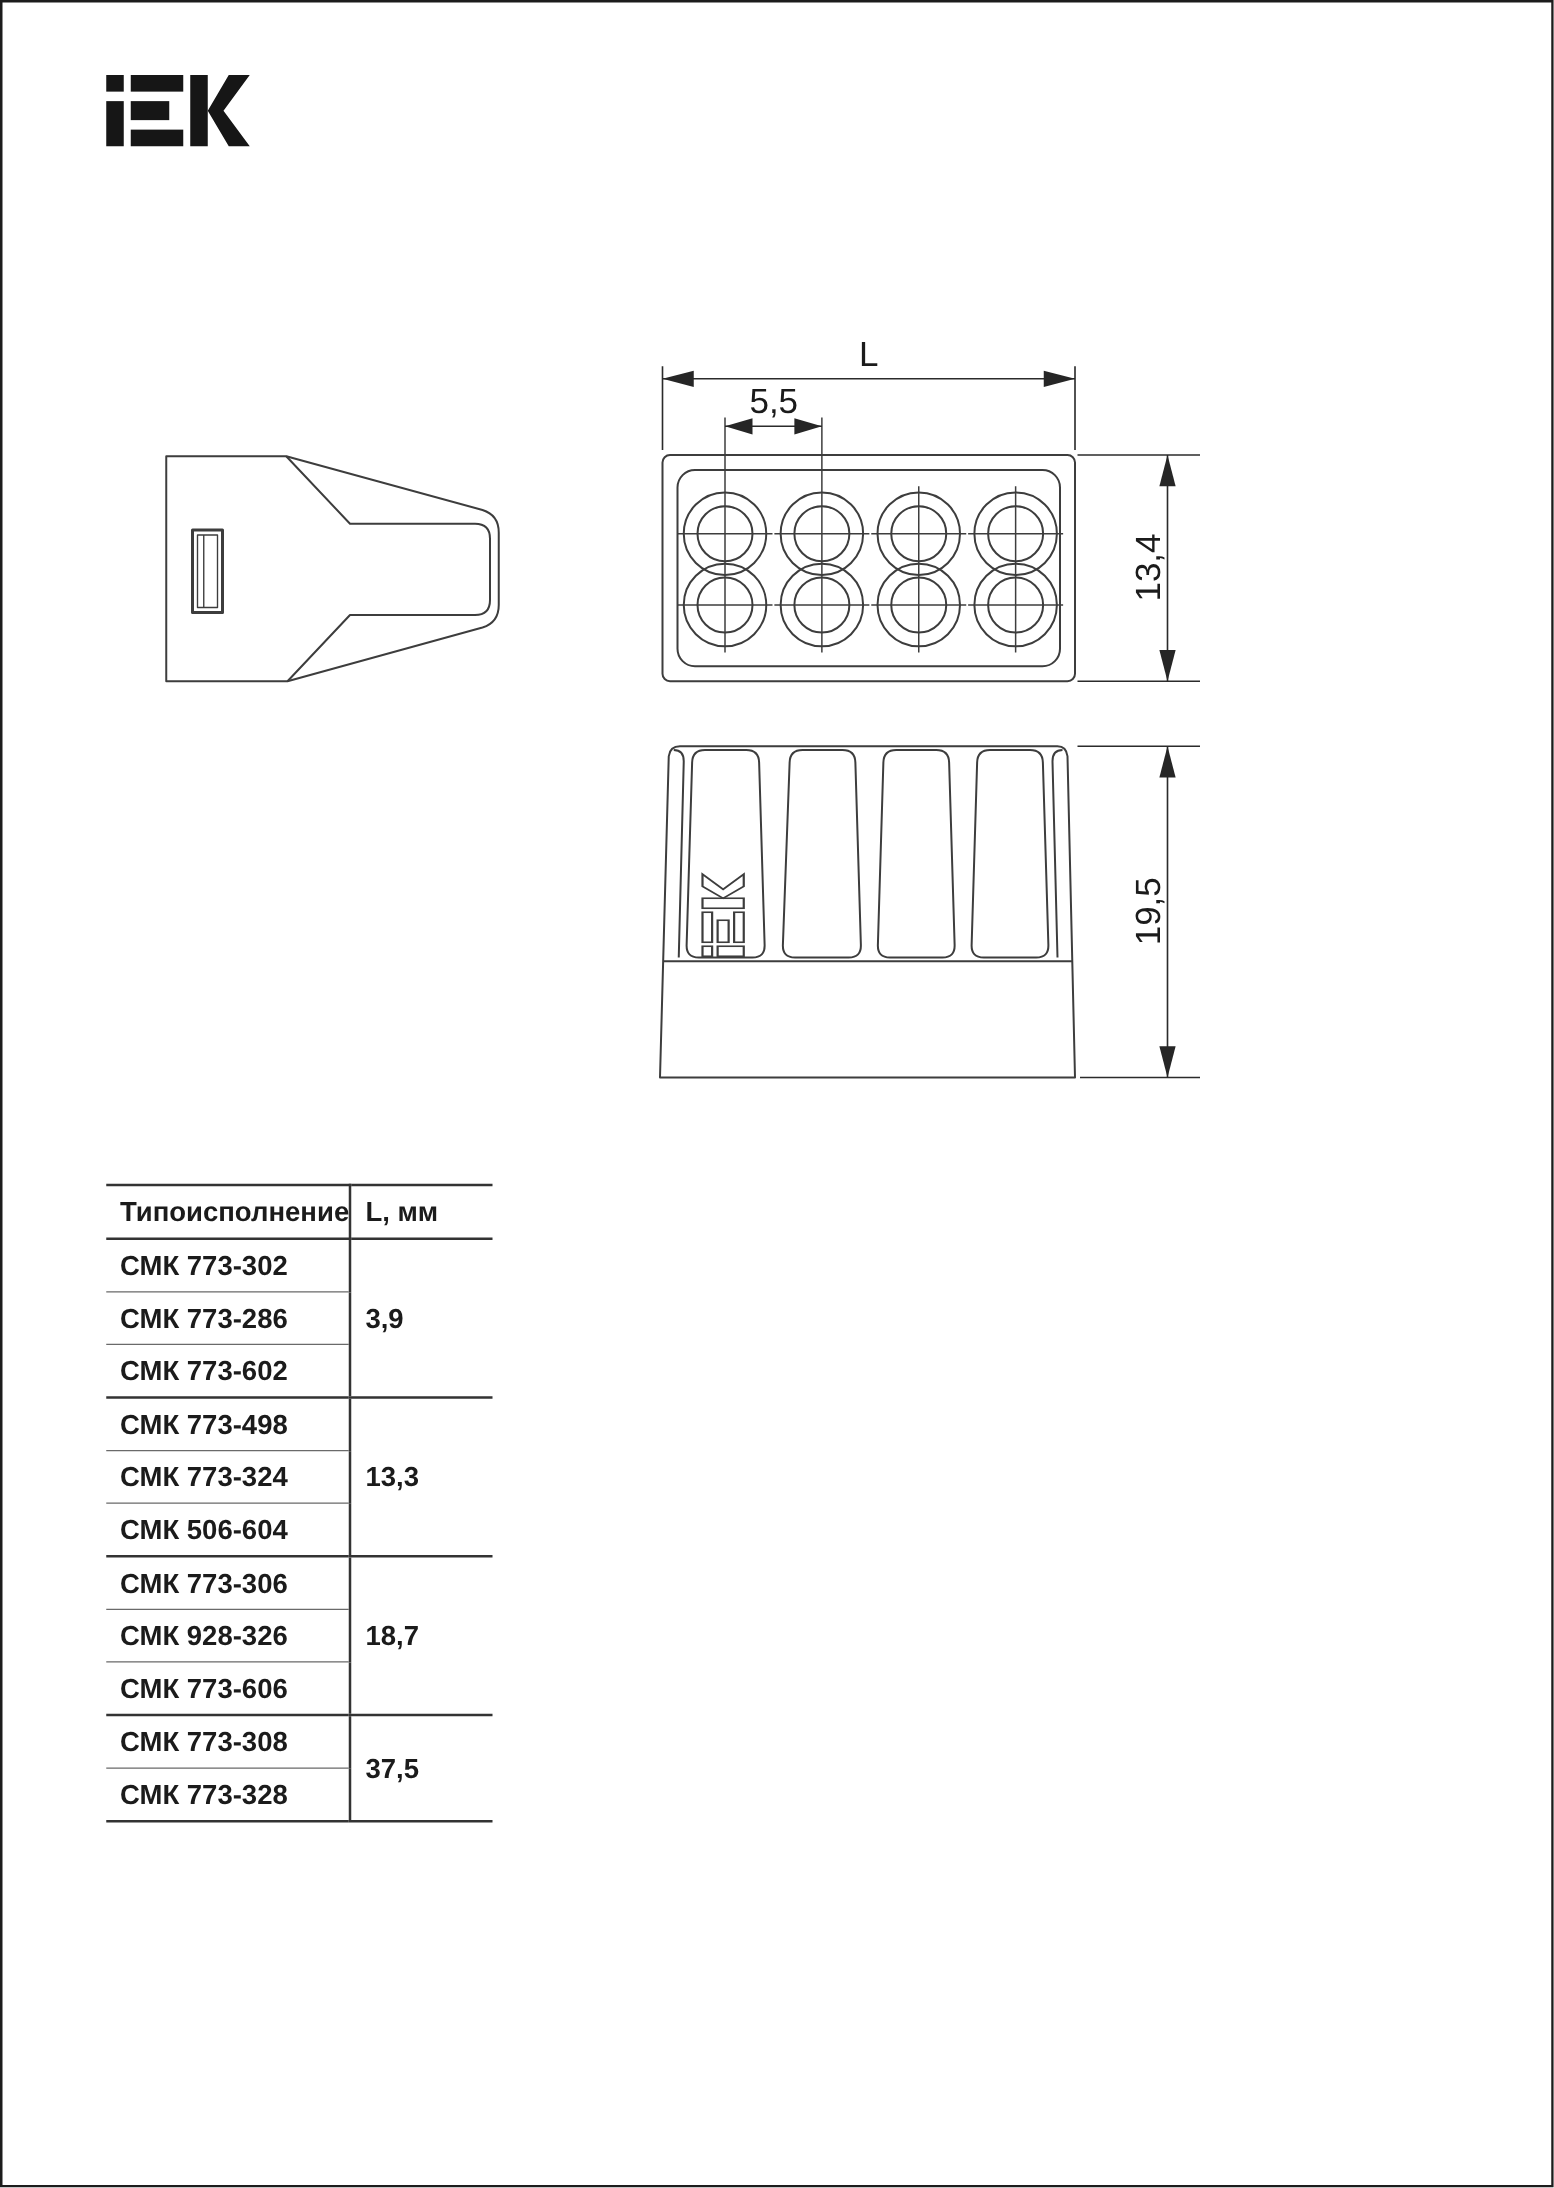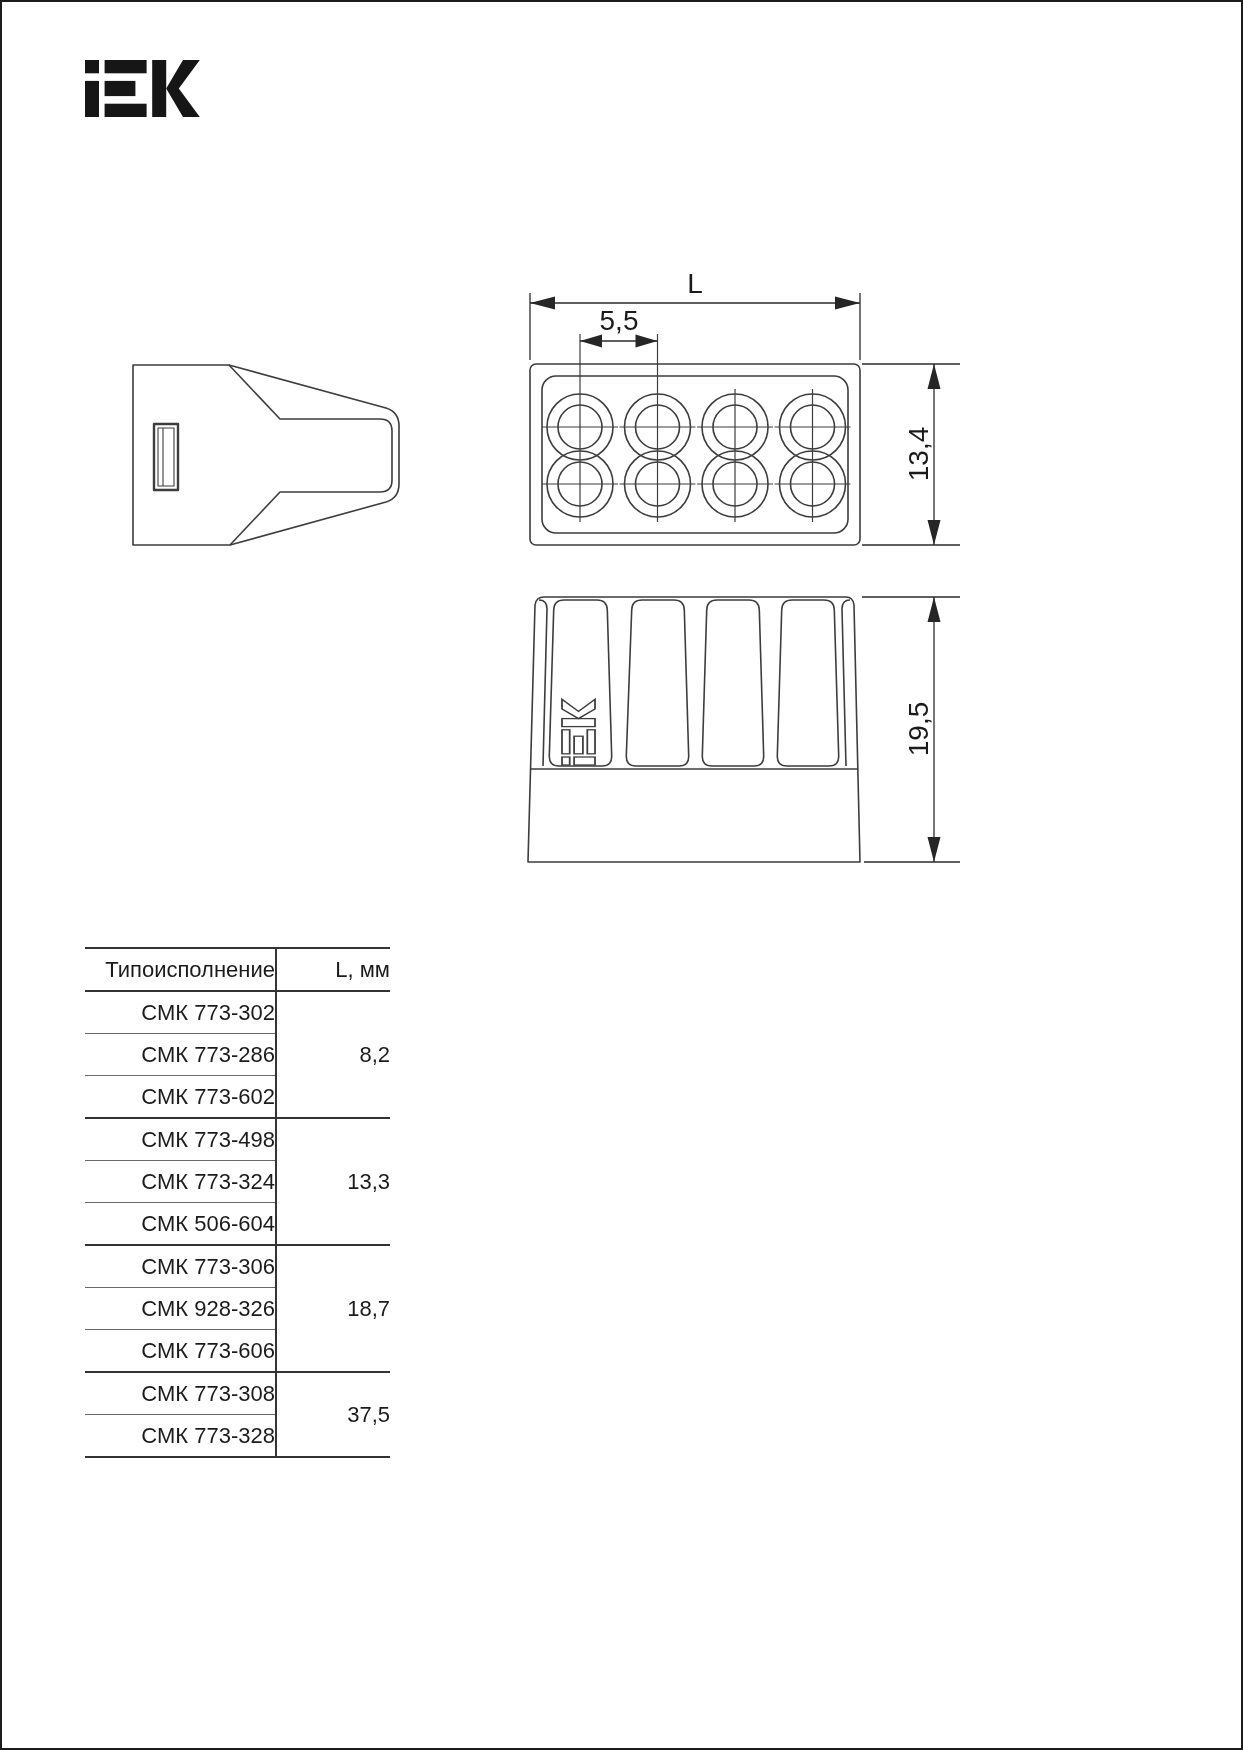--- a/index.html
+++ b/index.html
@@ -14,21 +14,21 @@
   }
   .drawing{position:absolute;left:0;top:0;}
   .dimtext{
     font-family:"Liberation Sans", sans-serif;
     font-size:28px;
     fill:#1b1b1b;
   }
   .tablewrap{position:absolute;left:83px;top:945px;}
   .dim-table{border-collapse:collapse;color:#1b1b1b;font-size:22px;}
   .dim-table th,.dim-table td{
-    font-weight:400;text-align:right;vertical-align:middle;
+    font-weight:700;text-align:left;vertical-align:middle;
     height:41px;padding:0 0 0 11px;
   }
   .dim-table .c1{width:179px;border-right:2px solid #333333;}
   .dim-table .c2{width:102px;}
   .dim-table thead th{border-top:2px solid #333333;border-bottom:2px solid #333333;}
   .dim-table tbody td{border-bottom:1.5px solid #6a6a6a;}
   .dim-table tbody td.glast,.dim-table tbody td.lv{border-bottom:2px solid #333333;}
   .caption{
     position:absolute;left:75px;top:1526px;
     font-size:25px;color:#151515;white-space:nowrap;
@@ -148,21 +148,21 @@
     <table class="dim-table">
       <thead>
         <tr>
           <th class="c1">Типоисполнение</th>
           <th class="c2">L, мм</th>
         </tr>
       </thead>
       <tbody>
         <tr>
           <td class="c1">СМК 773-302</td>
-          <td class="c2 lv" rowspan="3">8,2</td>
+          <td class="c2 lv" rowspan="3">3,9</td>
         </tr>
         <tr>
           <td class="c1">СМК 773-286</td>
         </tr>
         <tr>
           <td class="c1 glast">СМК 773-602</td>
         </tr>
 
         <tr>
           <td class="c1">СМК 773-498</td>

